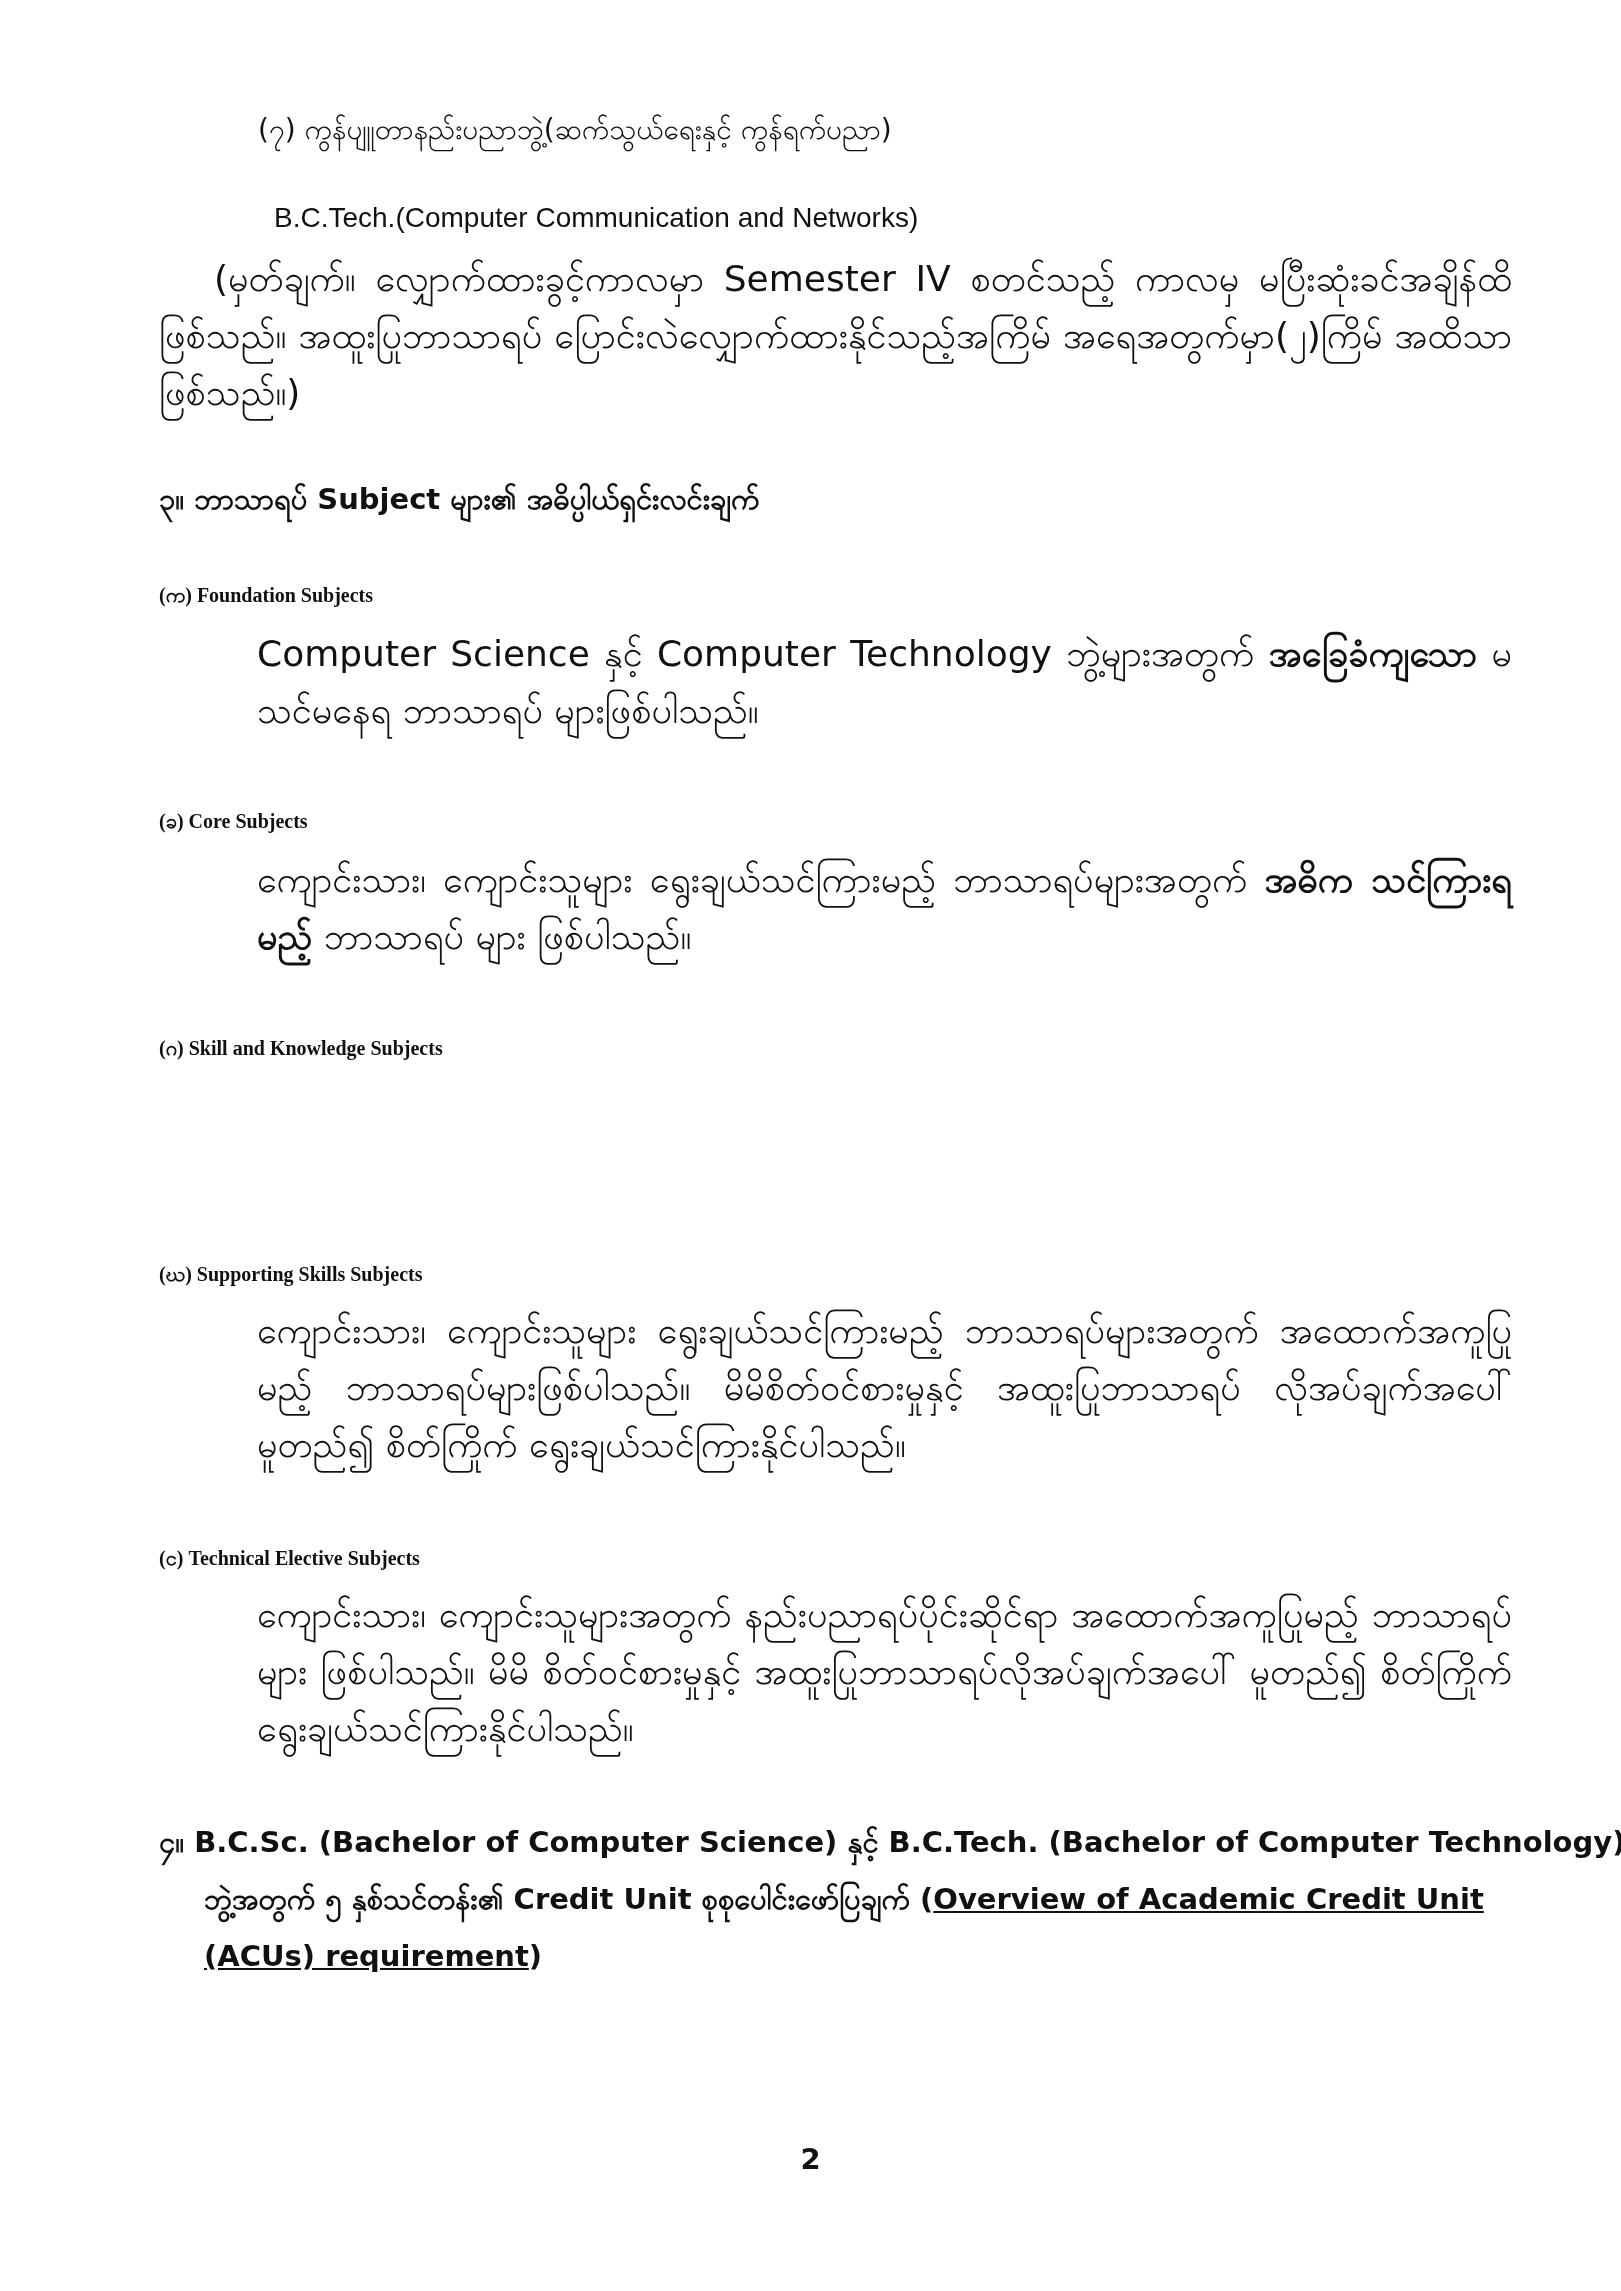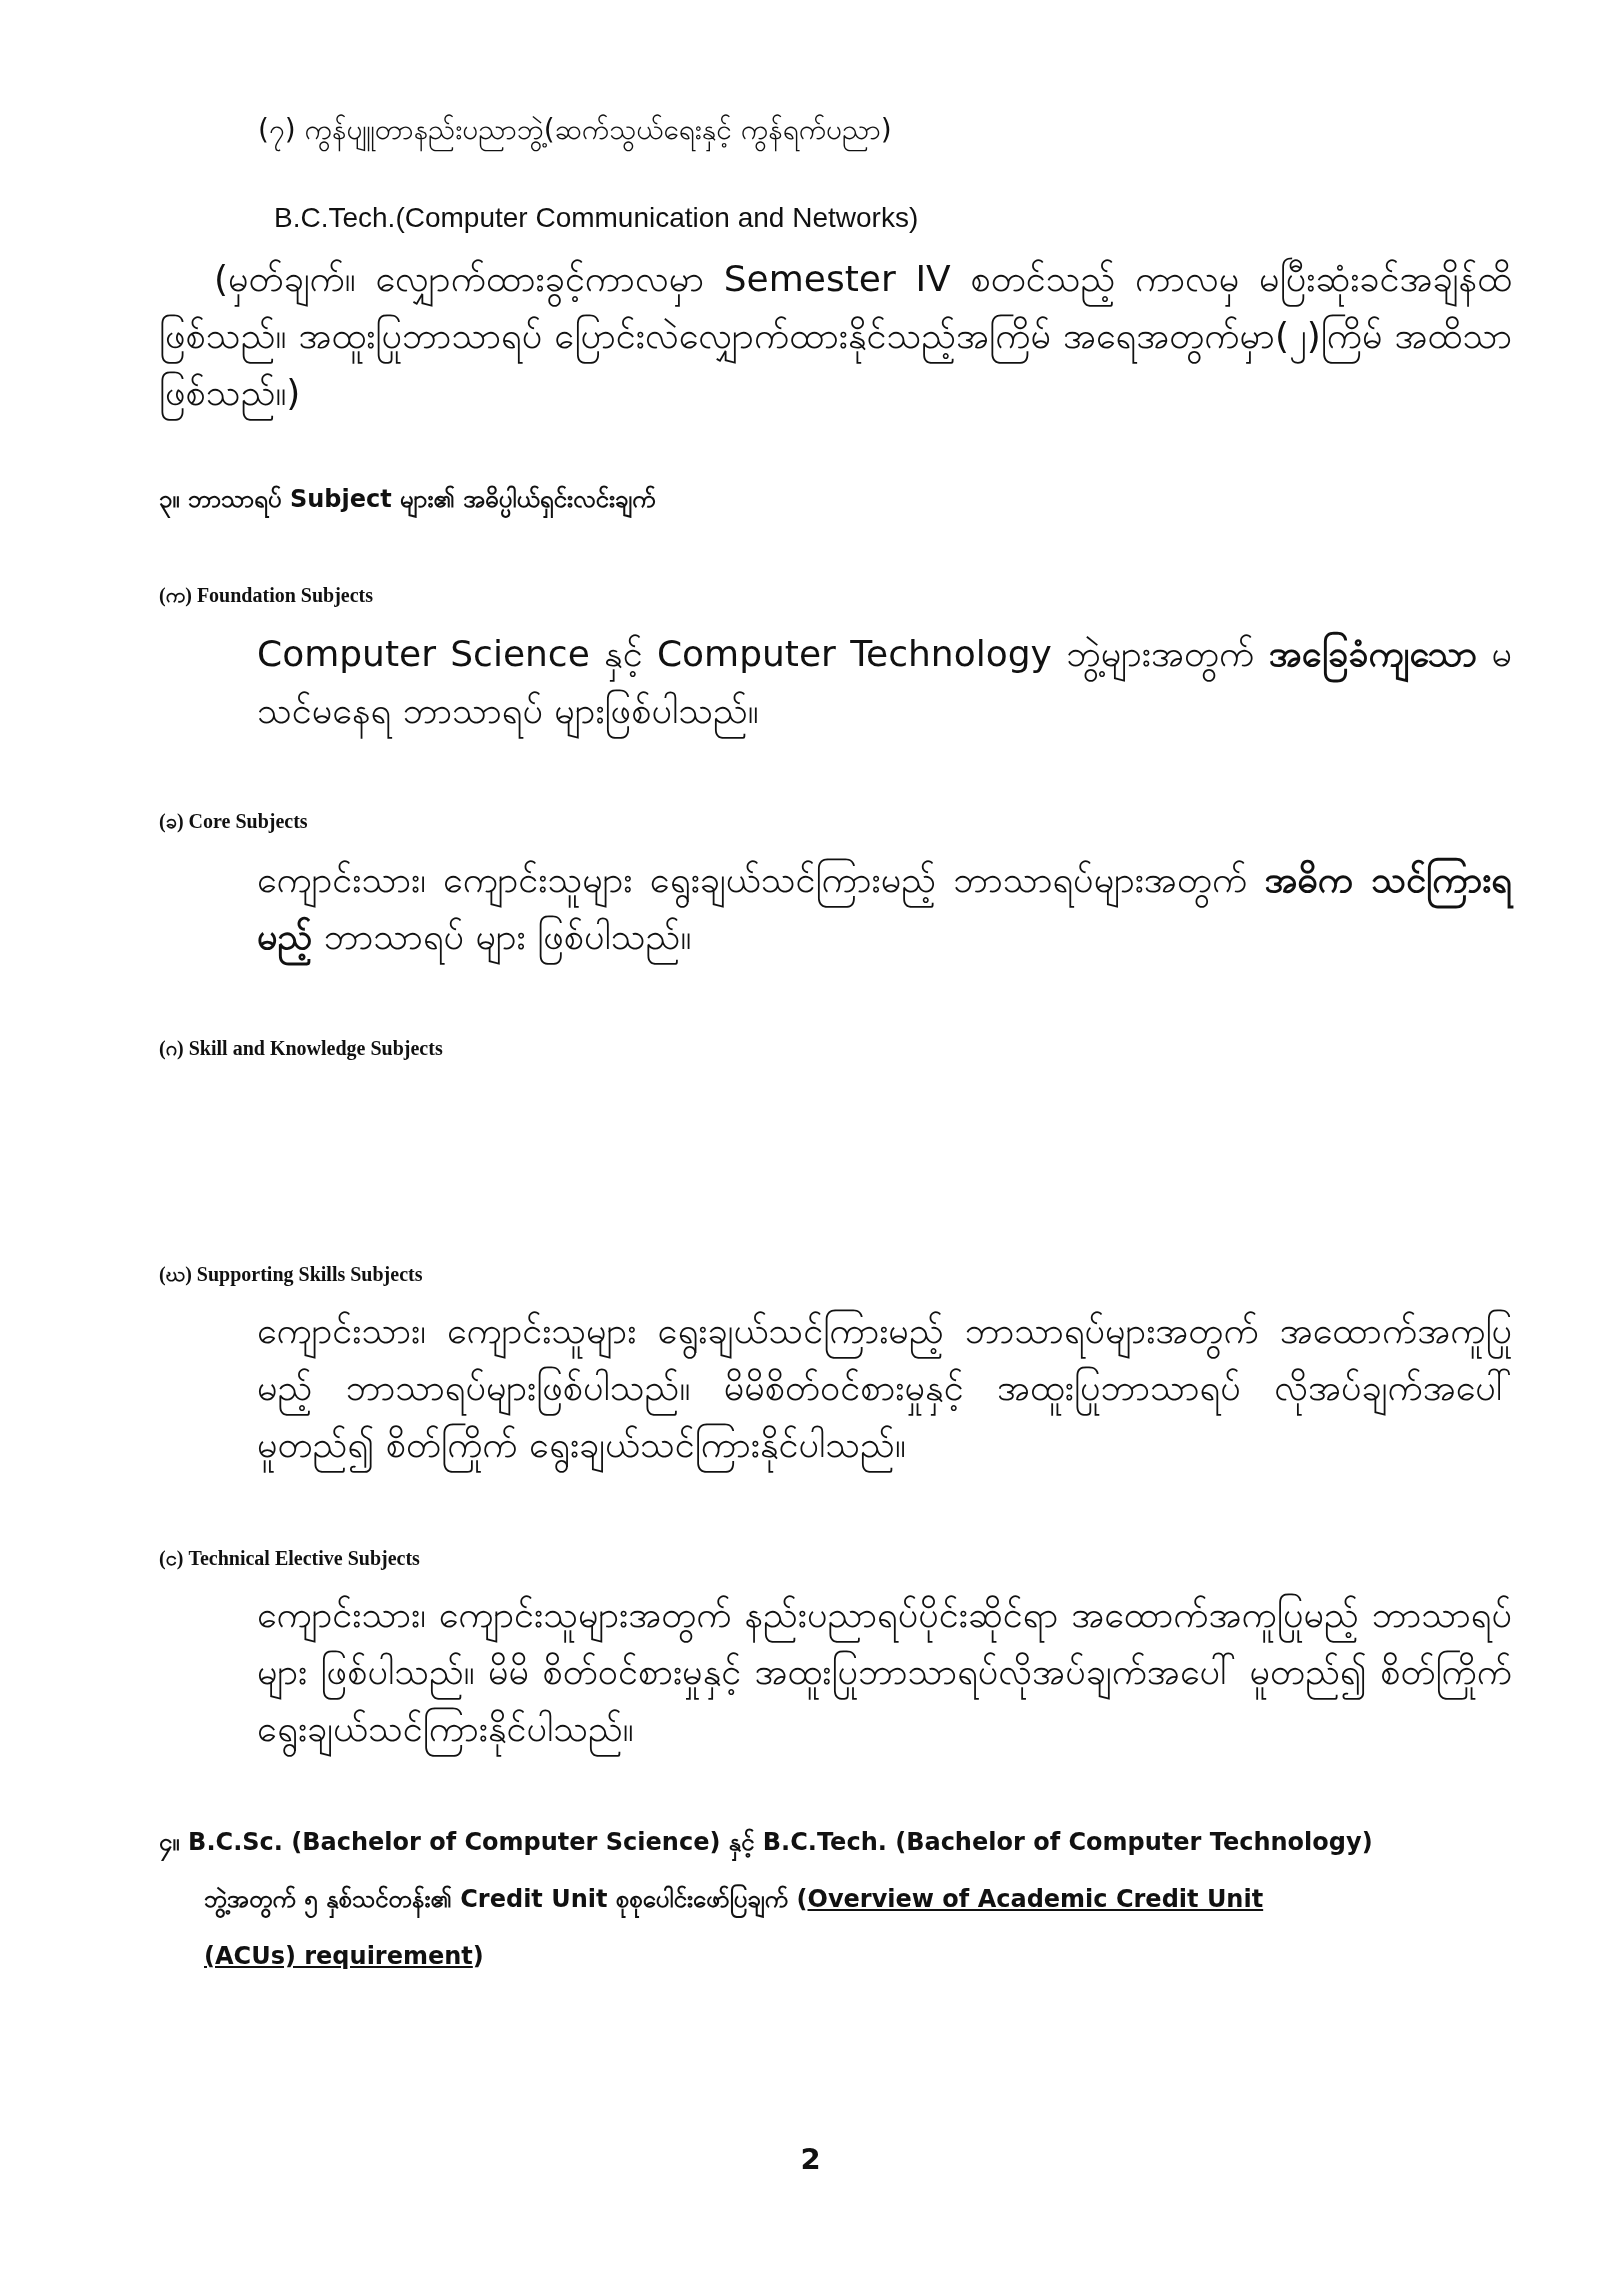--- a/index.html
+++ b/index.html
@@ -4,21 +4,21 @@
   <style>
     html, body { margin: 0; padding: 0; background: #ffffff; }
     body {
       width: 1621px; height: 2292px; position: relative; overflow: hidden;
       font-family: "DejaVu Sans", sans-serif; color: #111;
     }
     .page { position: absolute; left: 0; top: 0; width: 1621px; height: 2292px; }
     .line { position: absolute; white-space: nowrap; font-size: 28px; line-height: 39px; }
     .justify { position: absolute; font-size: 36px; line-height: 57px; text-align: justify; text-align-last: left; }
     .bold { font-weight: bold; }
-    .heading { font-size: 24px; font-weight: bold; }
+    .heading { font-size: 29px; font-weight: bold; }
     .sub-heading { font-size: 20px; font-weight: bold; font-family: Liberation Serif, serif; }
     .latin { font-family: "Liberation Sans", sans-serif; }
     .u { text-decoration: underline; }
     .page-number { position: absolute; left: 0; width: 1621px; top: 2142px; text-align: center; font-weight: bold; font-size: 29px; }
   </style>
 </head>
 <body>
 
 <div class="page">
 

